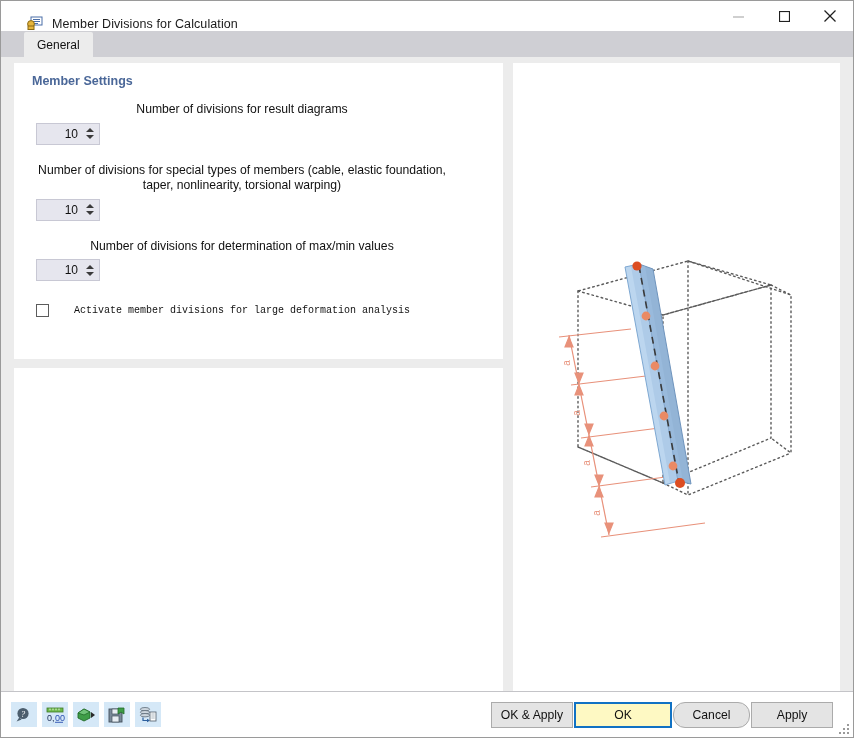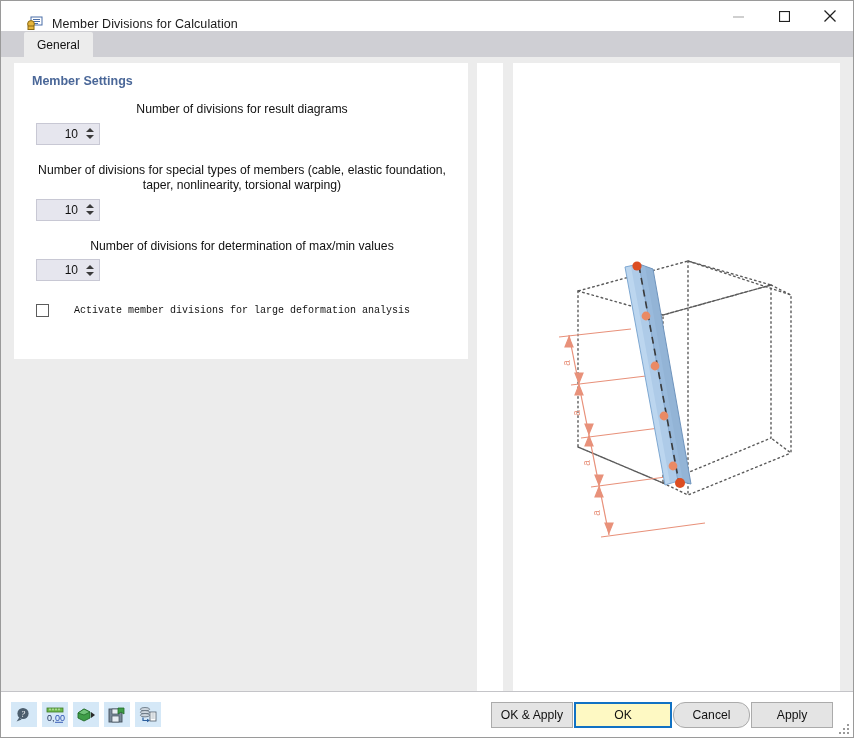--- a/index.html
+++ b/index.html
@@ -89,21 +89,21 @@
     background: #ececec;
     position: relative;
     padding: 6px 13px 0 13px;
     display: flex;
     gap: 10px;
     overflow: hidden;
   }
   #left-col {
     width: 489px;
     display: flex;
-    flex-direction: row;
+    flex-direction: column;
     gap: 9px;
     flex: 0 0 auto;
   }
   #settings-panel {
     background: #ffffff;
     height: 296px;
     flex: 0 0 auto;
     padding: 11px 16px 0 16px;
     position: relative;
   }

